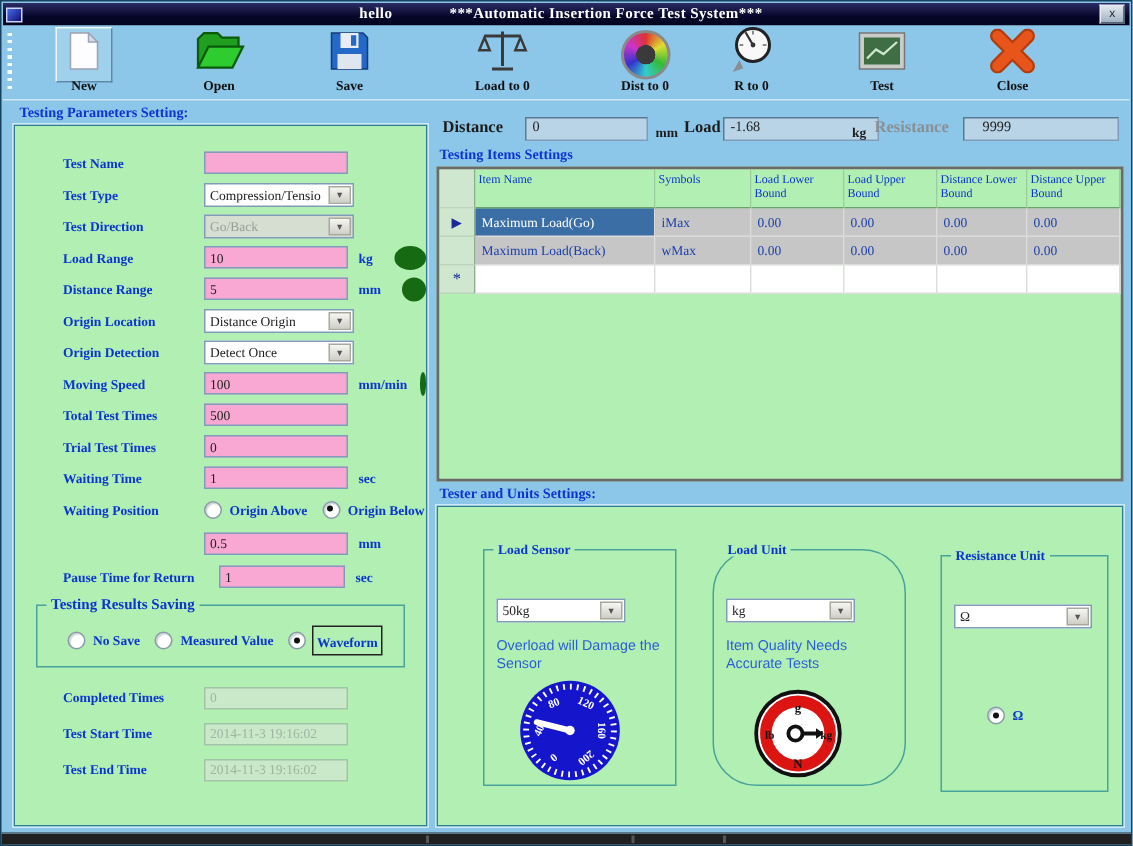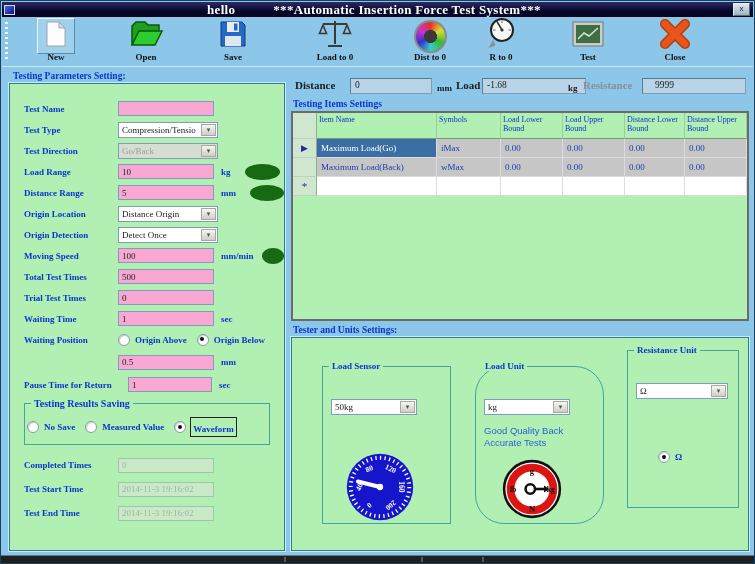--- a/index.html
+++ b/index.html
@@ -5,21 +5,21 @@
   html,body{margin:0;padding:0;}
   body{width:755px;height:564px;position:relative;overflow:hidden;
        font-family:"Liberation Serif",serif;background:#8cc6e8;}
   .window{position:absolute;inset:0;border:1px solid #16425e;box-sizing:border-box;background:#8cc6e8;}
 
   
   .titlebar{position:absolute;left:1px;right:1px;top:1px;height:15px;
     background:linear-gradient(#2c2c66,#06062a 60%,#04041e);display:flex;align-items:center;}
   .tb-icon{width:11px;height:10px;margin-left:2px;background:linear-gradient(135deg,#4a6ae8,#101078);
     border:1px solid #cfd6ff;box-sizing:border-box;}
-  .tb-title{flex:1;text-align:center;color:#fff;font-size:13px;font-weight:bold;letter-spacing:.3px;}
+  .tb-title{flex:1;text-align:center;color:#fff;font-size:10px;font-weight:bold;letter-spacing:.3px;}
   .tb-title .gap{display:inline-block;width:38px;}
   .tb-close{width:15px;height:11px;margin-right:3px;background:linear-gradient(#dfe7ee,#9fb2c2);
     border:1px solid #e8eef4;border-right-color:#5a6a78;border-bottom-color:#5a6a78;
     color:#223;font-size:8px;line-height:10px;text-align:center;font-family:"Liberation Sans",sans-serif;}
 
   
   .toolbar{position:absolute;left:1px;right:1px;top:16px;height:49px;background:#8cc6e8;
     border-bottom:1px solid #cfe8f6;}
   .grip{position:absolute;left:3px;top:5px;bottom:5px;width:3px;
     background:repeating-linear-gradient(to bottom,#f4fbff 0 2px,rgba(0,0,0,0) 2px 5px);}
@@ -29,21 +29,21 @@
   .newbtn{border:1px solid #eef6fb;border-right-color:#5c8aa8;border-bottom-color:#5c8aa8;
     background:#9fd0ec;padding:1px 6px;}
   .colorwheel{width:29px;height:29px;border-radius:50%;border:2px solid #8a8a8a;
     background:radial-gradient(circle,#3a3a3a 0 31%,rgba(0,0,0,0) 32%),
     conic-gradient(#d33,#dd3,#3b3,#3cc,#33c,#c3c,#d33);}
 
   
   .sec-title{position:absolute;font-size:9.5px;font-weight:bold;color:#0a36cf;white-space:nowrap;}
   .panel{position:absolute;background:#b2efb2;border:1px solid #2f7d94;outline:1px solid #cde9f8;box-sizing:border-box;}
   .params{left:8px;top:82px;width:276px;height:468px;padding:14px 0 0 14px;}
-  .prow{display:flex;align-items:center;height:21px;}
+  .prow{display:flex;align-items:center;height:21px;margin-left:18px;}
   .plabel{width:94px;font-size:9px;font-weight:bold;color:#0a36cf;flex-shrink:0;white-space:nowrap;}
   .pinput{width:88px;height:13px;border:1px solid #7f9db9;background:#f9a8d4;font-size:9px;
     font-family:"Liberation Serif",serif;padding:0 3px;color:#222;box-sizing:content-box;}
   .pinput.dis{background:#c9e9c9;border-color:#9fc4a8;color:#9fb5a0;}
   .dropdown{width:100px;height:16px;background:#fff;border:1px solid #7f9db9;position:relative;
     display:flex;align-items:center;font-size:9px;color:#222;box-sizing:border-box;padding-left:3px;}
   .dropdown .dd-text{white-space:nowrap;overflow:hidden;max-width:82px;}
   .dd-btn{position:absolute;right:1px;top:1px;bottom:1px;width:13px;
     background:linear-gradient(#f6f6f2,#cfcec6);border:1px solid #a8a89c;color:#555;font-size:7px;
     display:flex;align-items:center;justify-content:center;}
@@ -84,21 +84,21 @@
     color:#1a3faa;font-size:9px;line-height:18px;padding:0 4px;white-space:nowrap;}
   .g-data.sel{background:#3a6ea5;color:#fff;}
   .g-data.new{background:#fff;}
   .g-fill{grid-column:1/-1;background:#b2efb2;}
 
   
   .unitspanel{left:290px;top:336px;width:458px;height:214px;}
   .ugroup{position:absolute;border:1px solid #48a39a;}
   .ug1{left:30px;top:28px;width:127px;height:156px;}
   .ug2{left:183px;top:28px;width:127px;height:156px;border-radius:29px;}
-  .ug3{left:335px;top:12px;width:110px;height:156px;font-family:Liberation Serif, serif;}
+  .ug3{left:335px;top:32px;width:110px;height:156px;font-family:Liberation Serif, serif;}
   .ulegend{position:absolute;top:-6px;left:6px;background:#b2efb2;padding:0 3px;
     font-size:9px;font-weight:bold;color:#0a36cf;white-space:nowrap;}
   .udrop{position:absolute;left:8px;top:32px;width:86px;}
   .unote{position:absolute;left:8px;top:58px;width:115px;font-family:"Liberation Sans",sans-serif;
     font-size:9.5px;color:#2b5fd9;line-height:12px;}
   .ugauge{position:absolute;left:14px;top:86px;}
   .udial{position:absolute;left:22px;top:92px;}
   .uradio-row{position:absolute;left:30px;top:100px;display:flex;align-items:center;}
 
   
@@ -402,20 +402,21 @@
 
   <div class="sec-title" style="left:292px;top:324px;">Tester and Units Settings:</div>
   <div class="panel unitspanel">
 
     <div class="ugroup ug1">
       <span class="ulegend">Load Sensor</span>
       <div class="dropdown udrop">
         <span class="dd-text">50kg</span>
         <span class="dd-btn">▾</span>
       </div>
+      <div class="unote">Overload will Damage the Sensor</div>
       <div class="ugauge">
         <svg width="86" height="68" viewBox="0 0 86 86">
           <circle cx="43" cy="43" r="42" fill="#1515cc"></circle>
           <circle cx="43" cy="43" r="37" fill="none" stroke="#ffffff" stroke-width="5" stroke-dasharray="1.6 4.2"></circle>
           <circle cx="43" cy="43" r="33" fill="#1515cc"></circle>
           <g fill="#ffffff" font-family="Liberation Serif,serif" font-size="9.5" font-weight="bold" text-anchor="middle">
             <text x="29.5" y="69" transform="rotate(-40 29.5 66)">0</text>
             <text x="17" y="46" transform="rotate(-65 17 43)">40</text>
             <text x="29.5" y="23" transform="rotate(-22 29.5 20)">80</text>
             <text x="56.5" y="23" transform="rotate(25 56.5 20)">120</text>
@@ -427,21 +428,21 @@
         </svg>
       </div>
     </div>
 
     <div class="ugroup ug2">
       <span class="ulegend">Load Unit</span>
       <div class="dropdown udrop">
         <span class="dd-text">kg</span>
         <span class="dd-btn">▾</span>
       </div>
-      <div class="unote">Good Quality Back Accurate Tests</div>
+      <div class="unote">Item Quality Needs Accurate Tests</div>
       <div class="udial">
         <svg width="68" height="60" viewBox="0 0 70 70">
           <circle cx="35" cy="35" r="32.5" fill="#ffffff" stroke="#111111" stroke-width="3"></circle>
           <circle cx="35" cy="35" r="25" fill="none" stroke="#dd1512" stroke-width="9"></circle>
           <g fill="#111111" font-family="Liberation Serif,serif" font-size="10" font-weight="bold" text-anchor="middle">
             <text x="35" y="18">g</text>
             <text x="57" y="39" font-size="9">kg</text>
             <text x="35" y="62">N</text>
             <text x="13" y="39" font-size="9">lb</text>
           </g>

